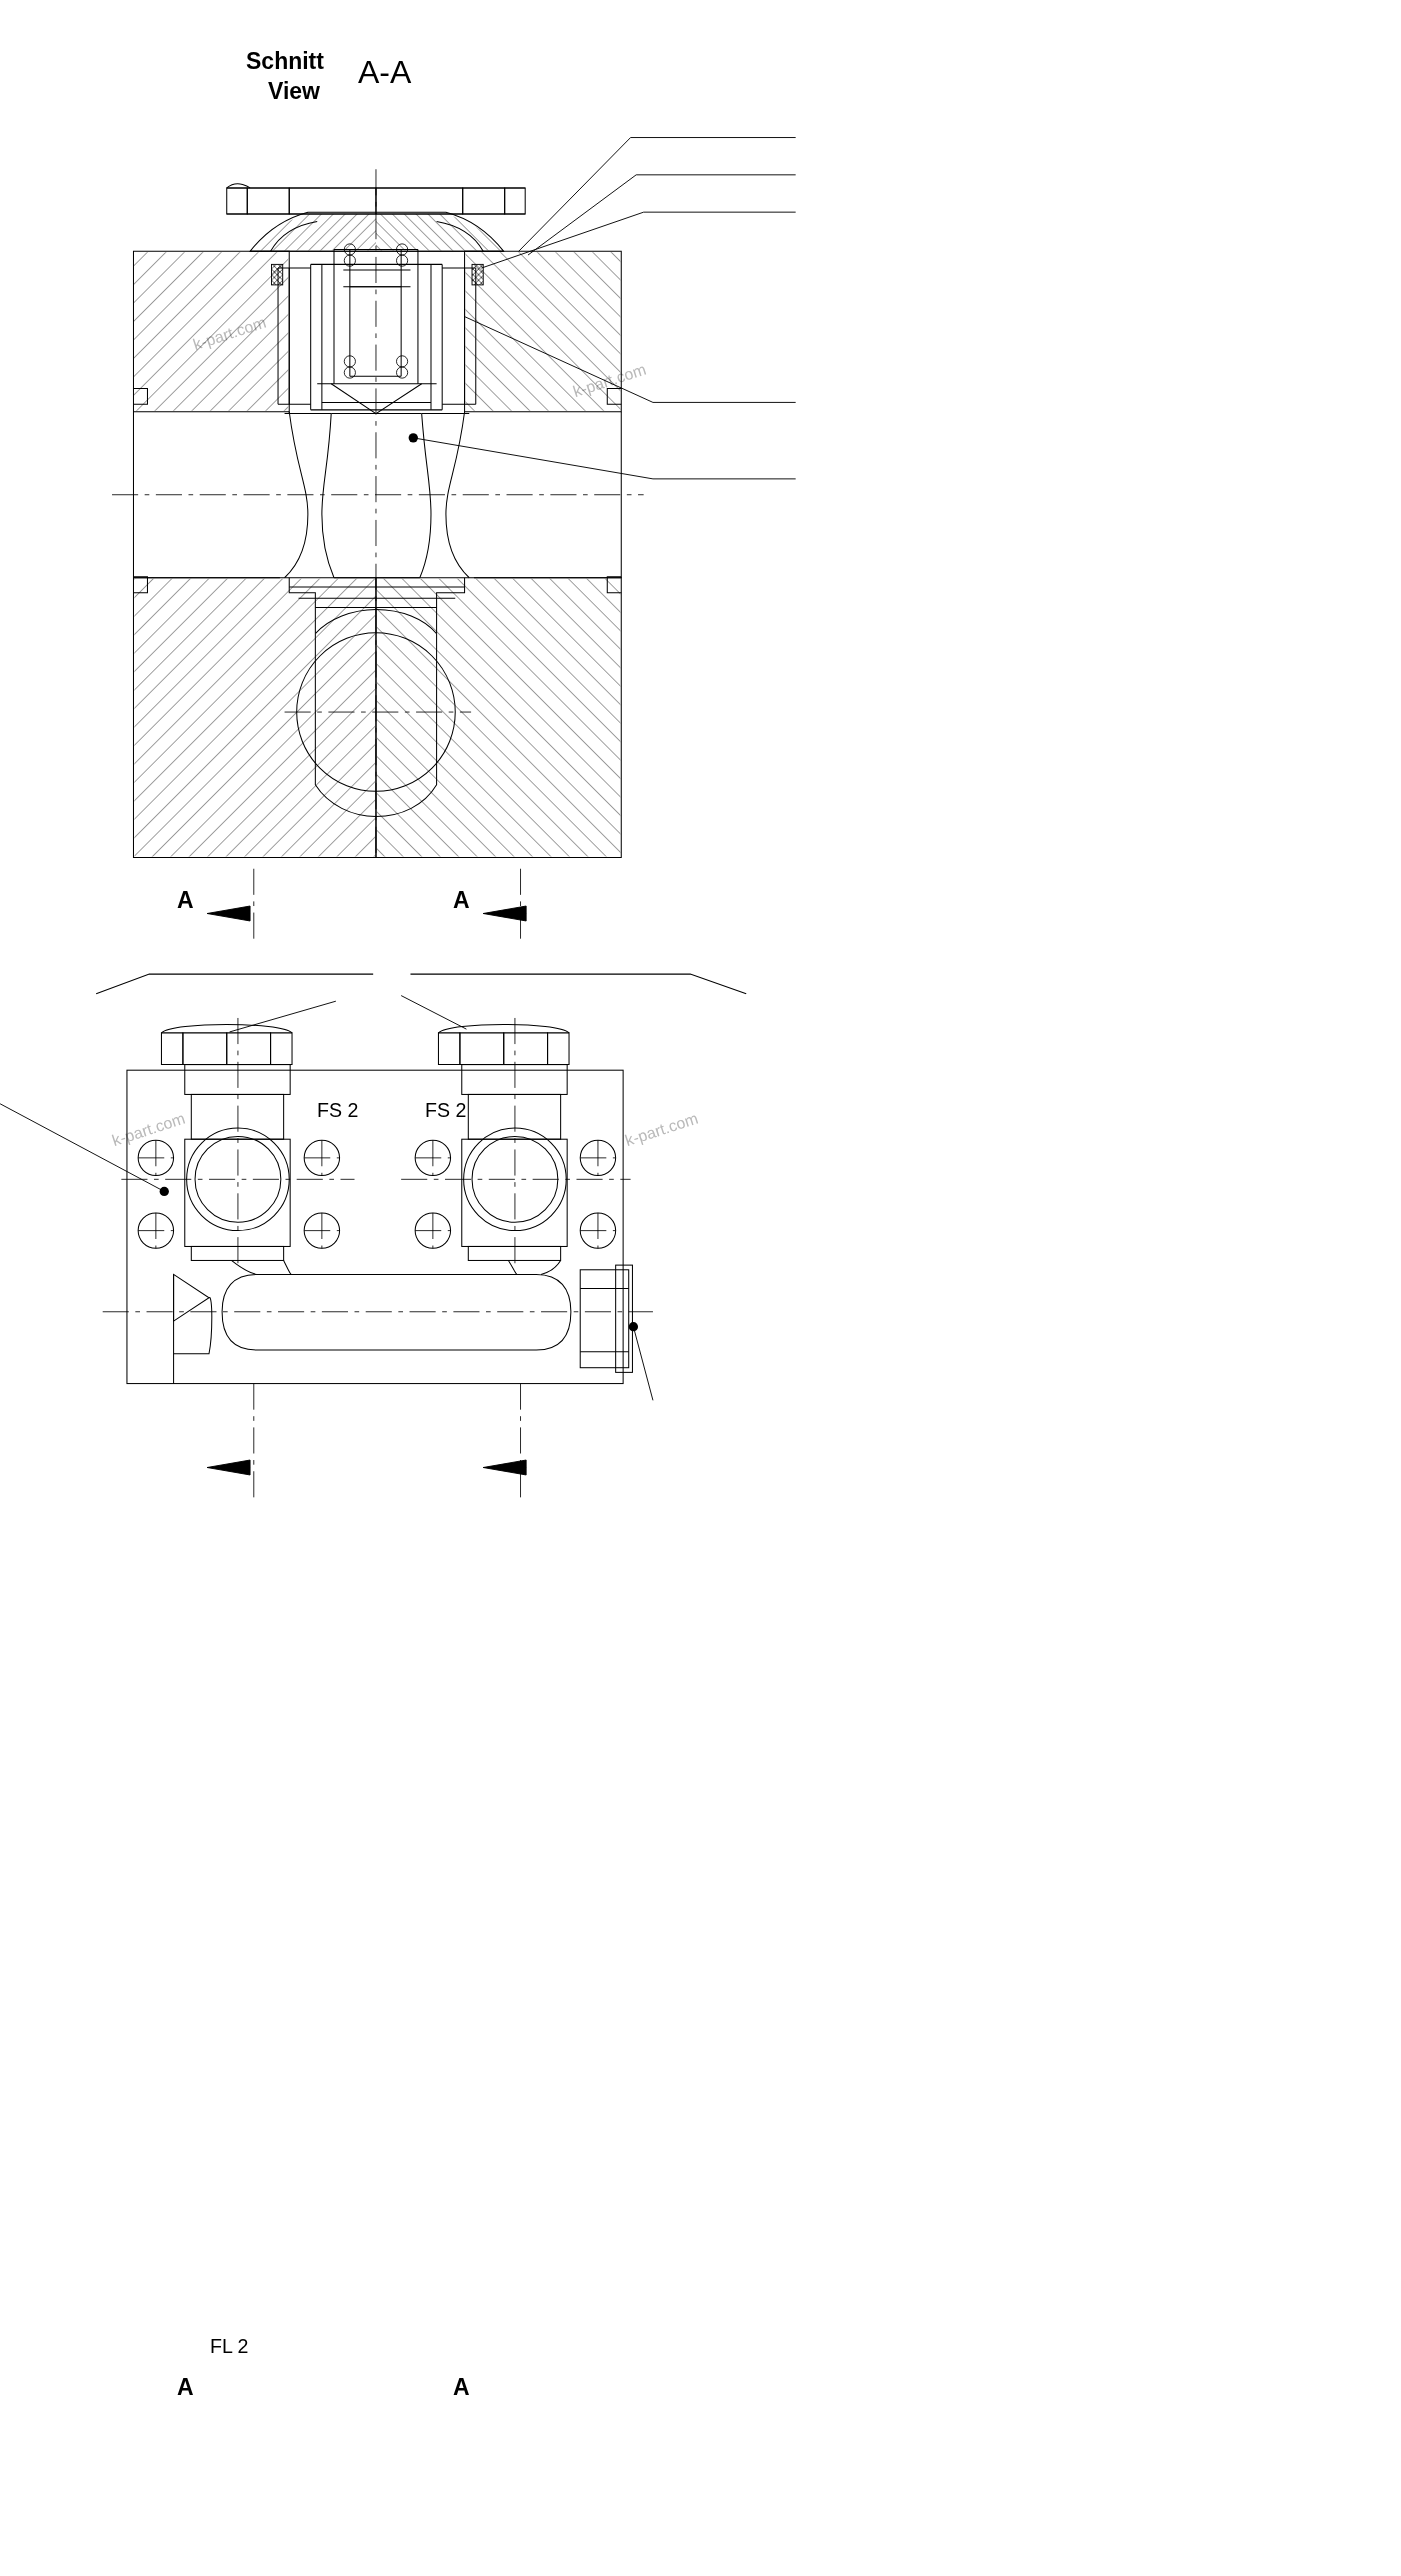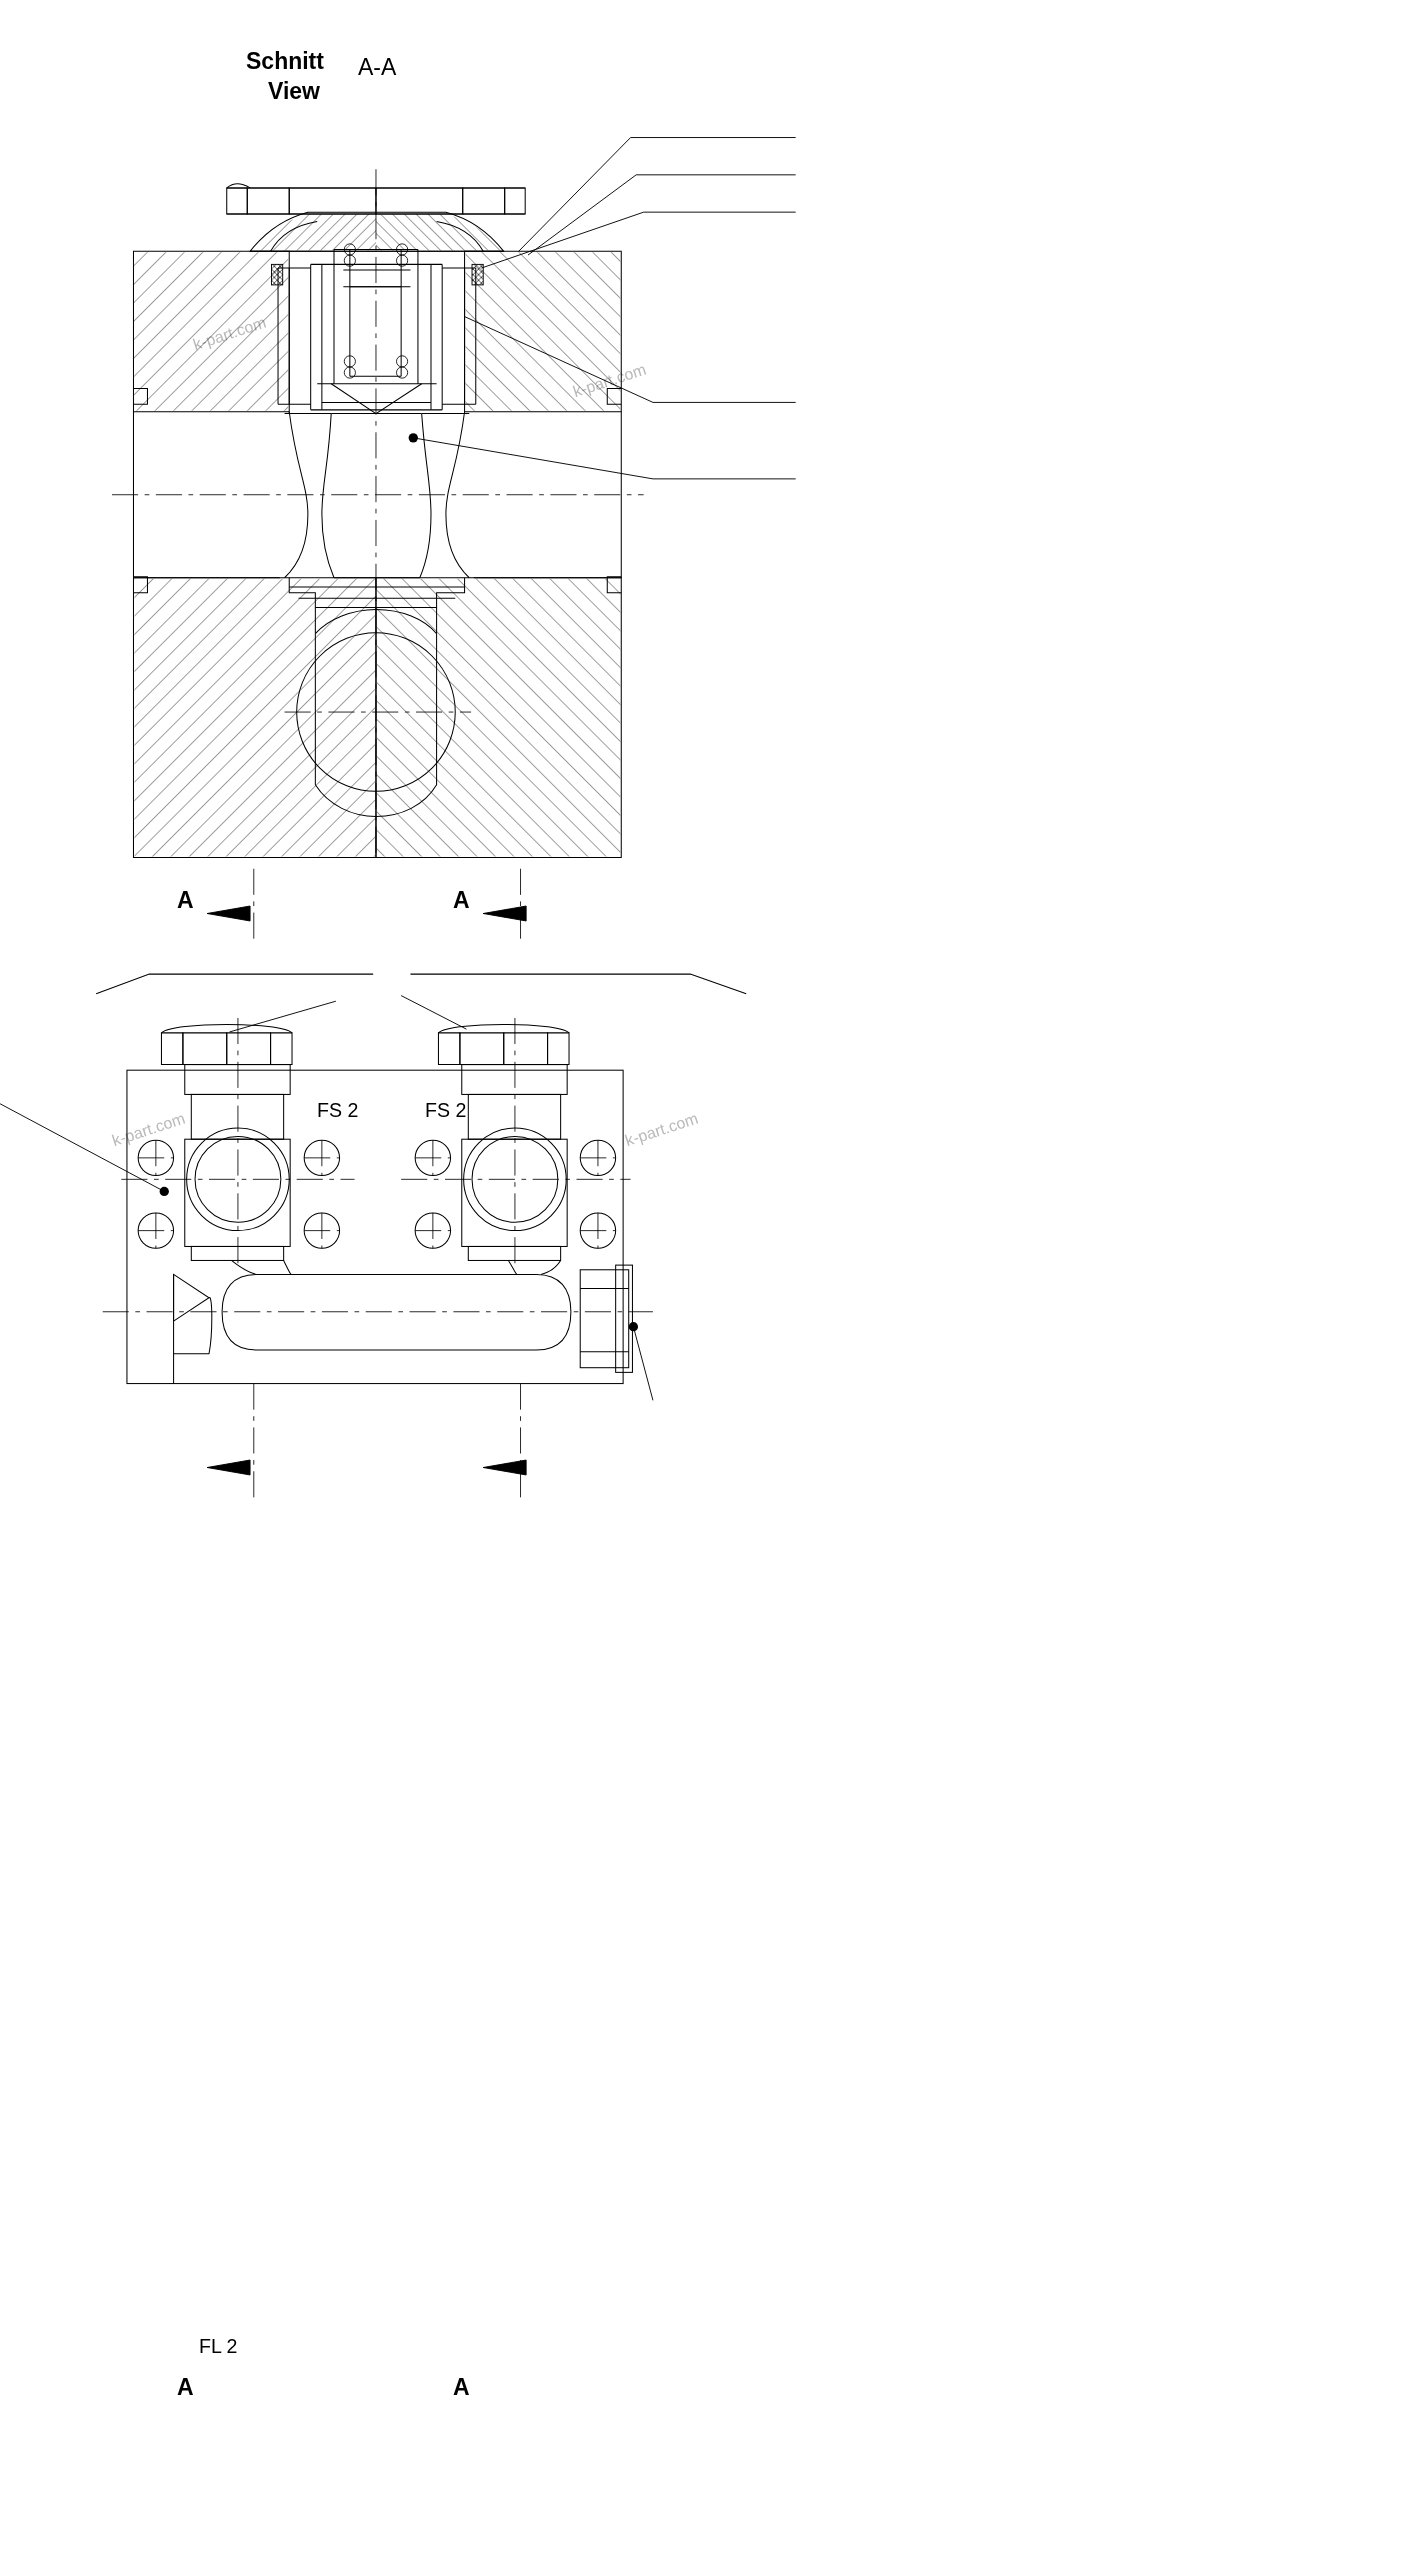--- a/index.html
+++ b/index.html
@@ -23,21 +23,21 @@
     position: absolute;
     font-family: "Liberation Sans", sans-serif;
     color: #000000;
     white-space: pre;
   }
   .title-bold {
     font-weight: bold;
     font-size: 23px;
   }
   .title-plain {
-    font-size: 23px;
+    font-size: 32px;
   }
   .sec-letter {
     font-size: 23px;
     font-weight: bold;
   }
   .tag {
     font-size: 19.6px;
     text-align: center;
   }
   .wm {
@@ -74,21 +74,21 @@
   <div class="lbl title-bold" style="left:268px; top:30px;">View</div>
   <div class="lbl title-plain" style="left:358px; top:5.6px;">A-A</div>
 
   <div class="lbl sec-letter" style="left:177px; top:839px;">A</div>
   <div class="lbl sec-letter" style="left:453px; top:839px;">A</div>
   <div class="lbl sec-letter" style="left:177px; top:2326px;">A</div>
   <div class="lbl sec-letter" style="left:453px; top:2326px;">A</div>
 
   <div class="lbl tag" style="left:317px; top:1051px;">FS 2</div>
   <div class="lbl tag" style="left:425px; top:1051px;">FS 2</div>
-  <div class="lbl tag" style="left:199px; top:2287px;">FL 2</div>
+  <div class="lbl tag" style="left:210px; top:2287px;">FL 2</div>
 
   <div class="wm" style="left:191px; top:289px;">k-part.com</div>
   <div class="wm" style="left:571px; top:336px;">k-part.com</div>
   <div class="wm" style="left:110px; top:1085px;">k-part.com</div>
   <div class="wm" style="left:623px; top:1085px;">k-part.com</div>
 
   <svg class="draw" viewBox="0 0 1503 2762">
 
     <defs>
 

